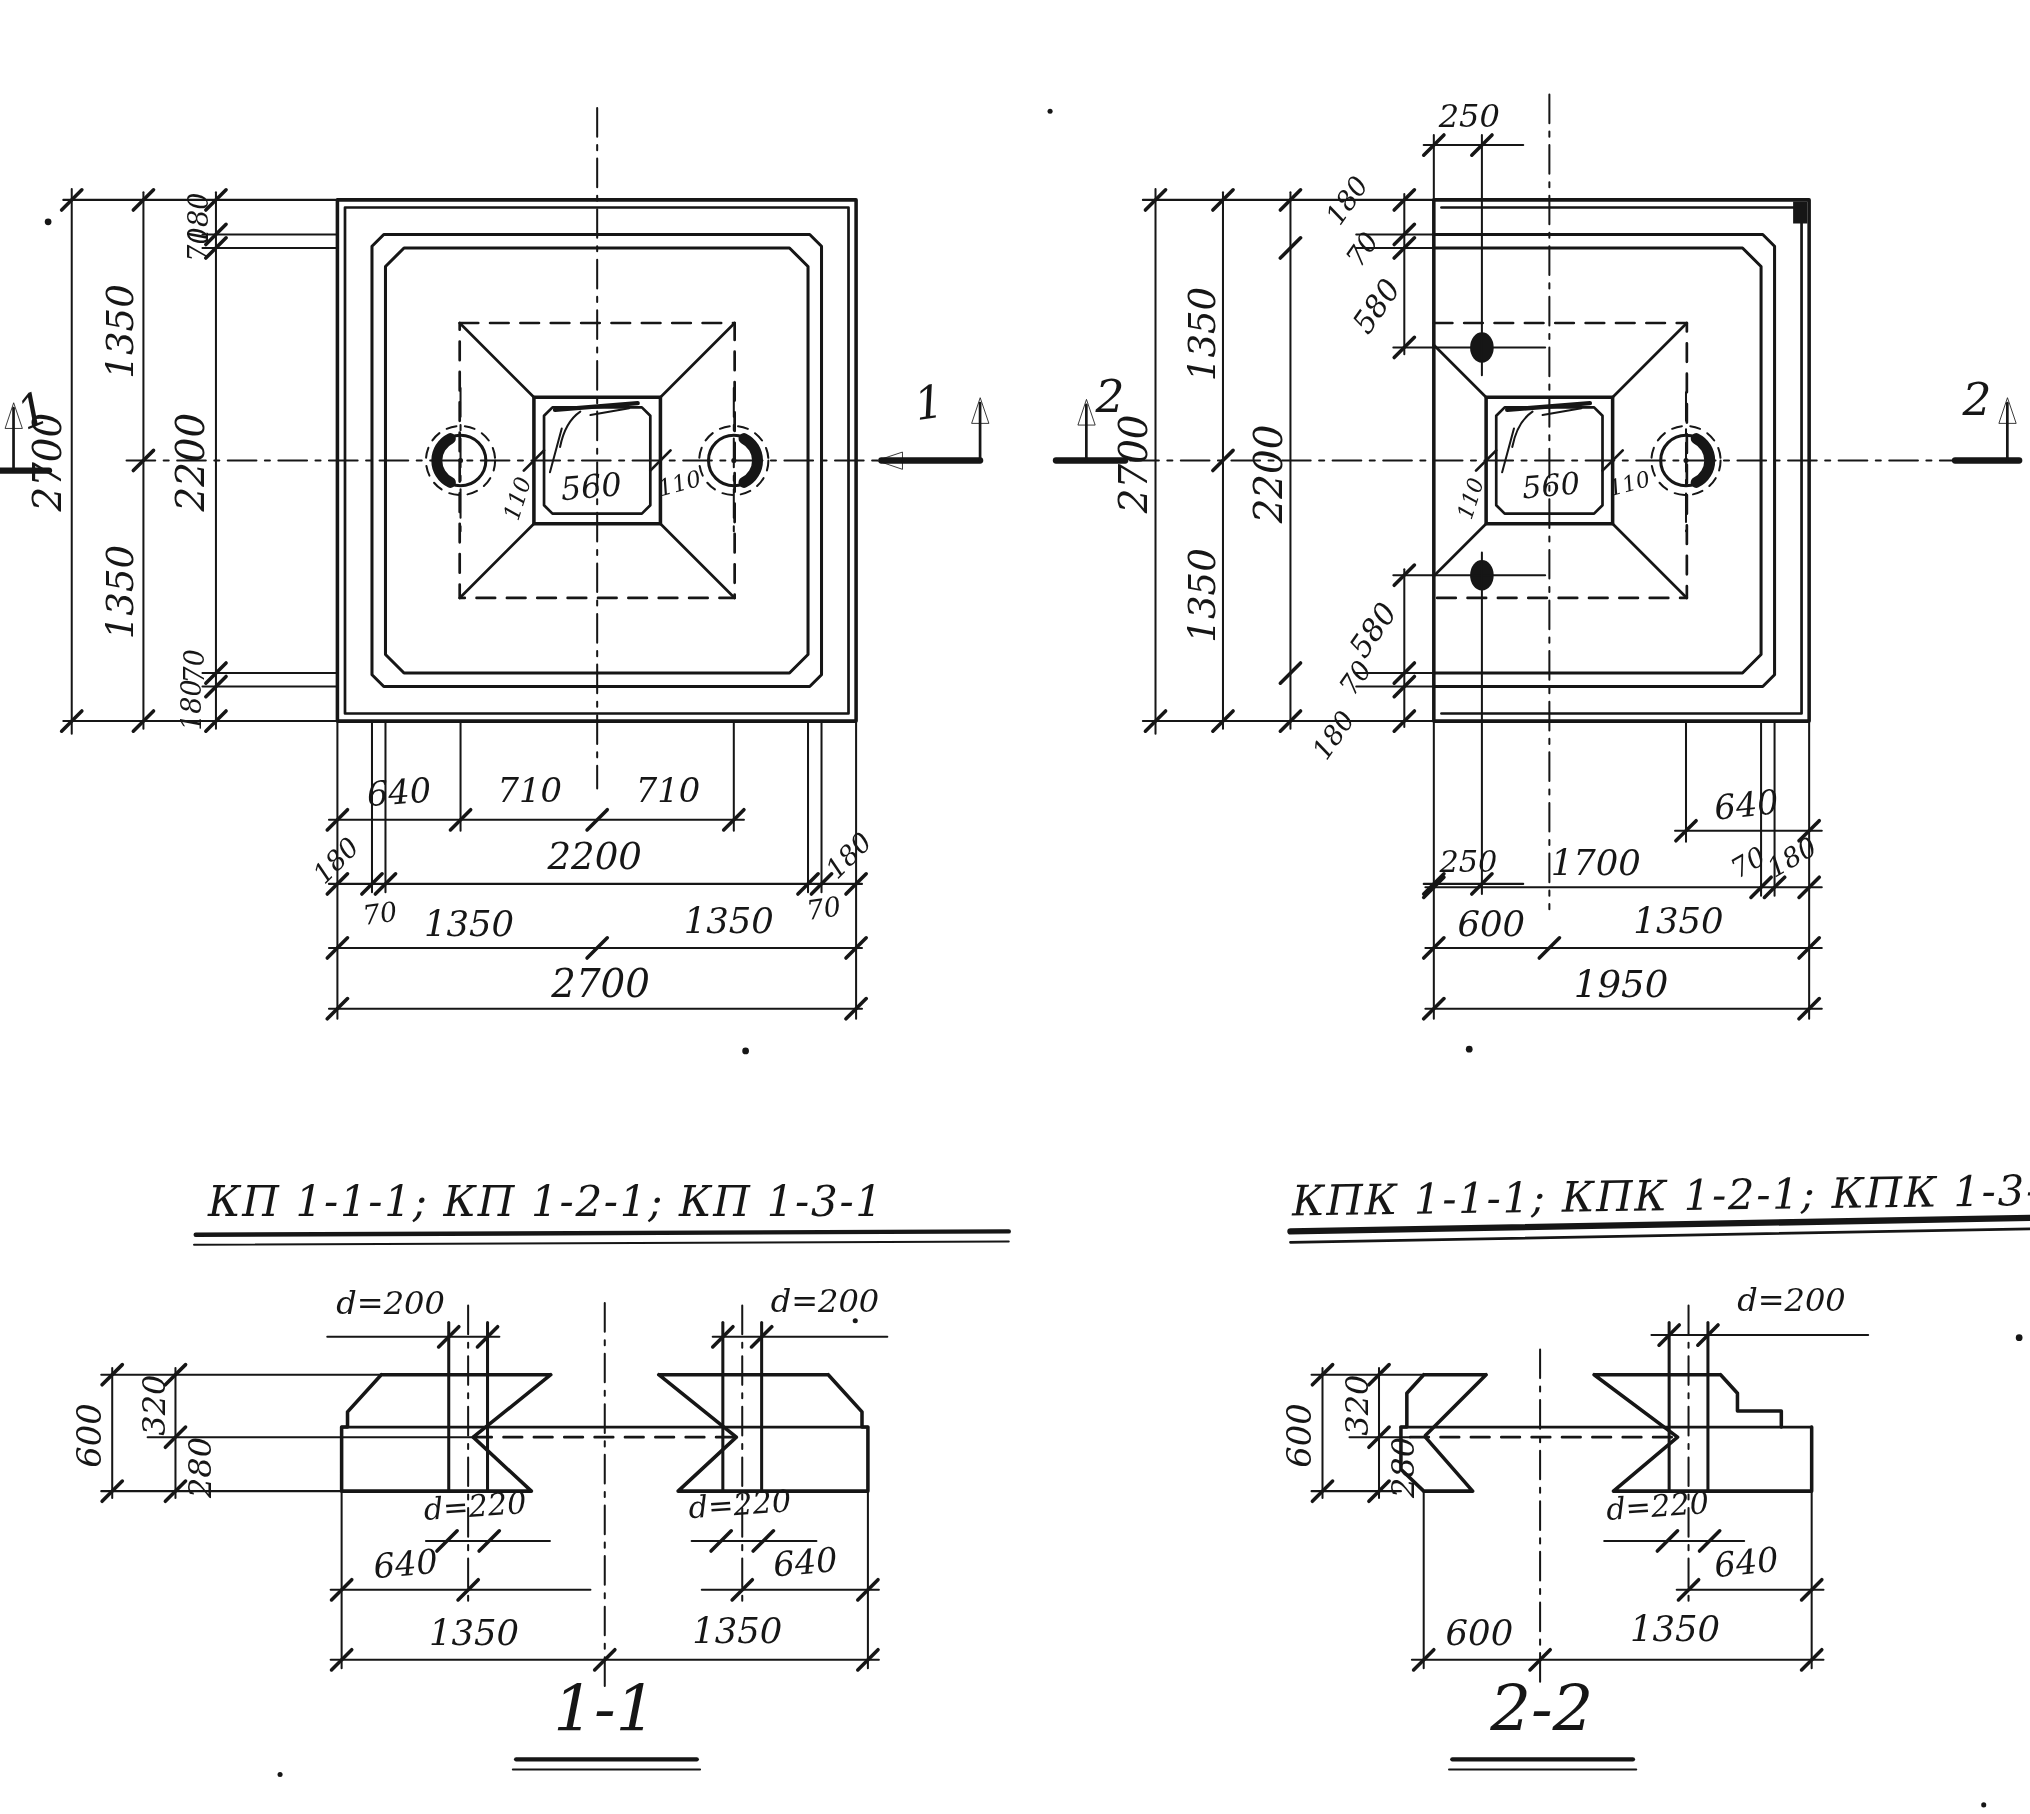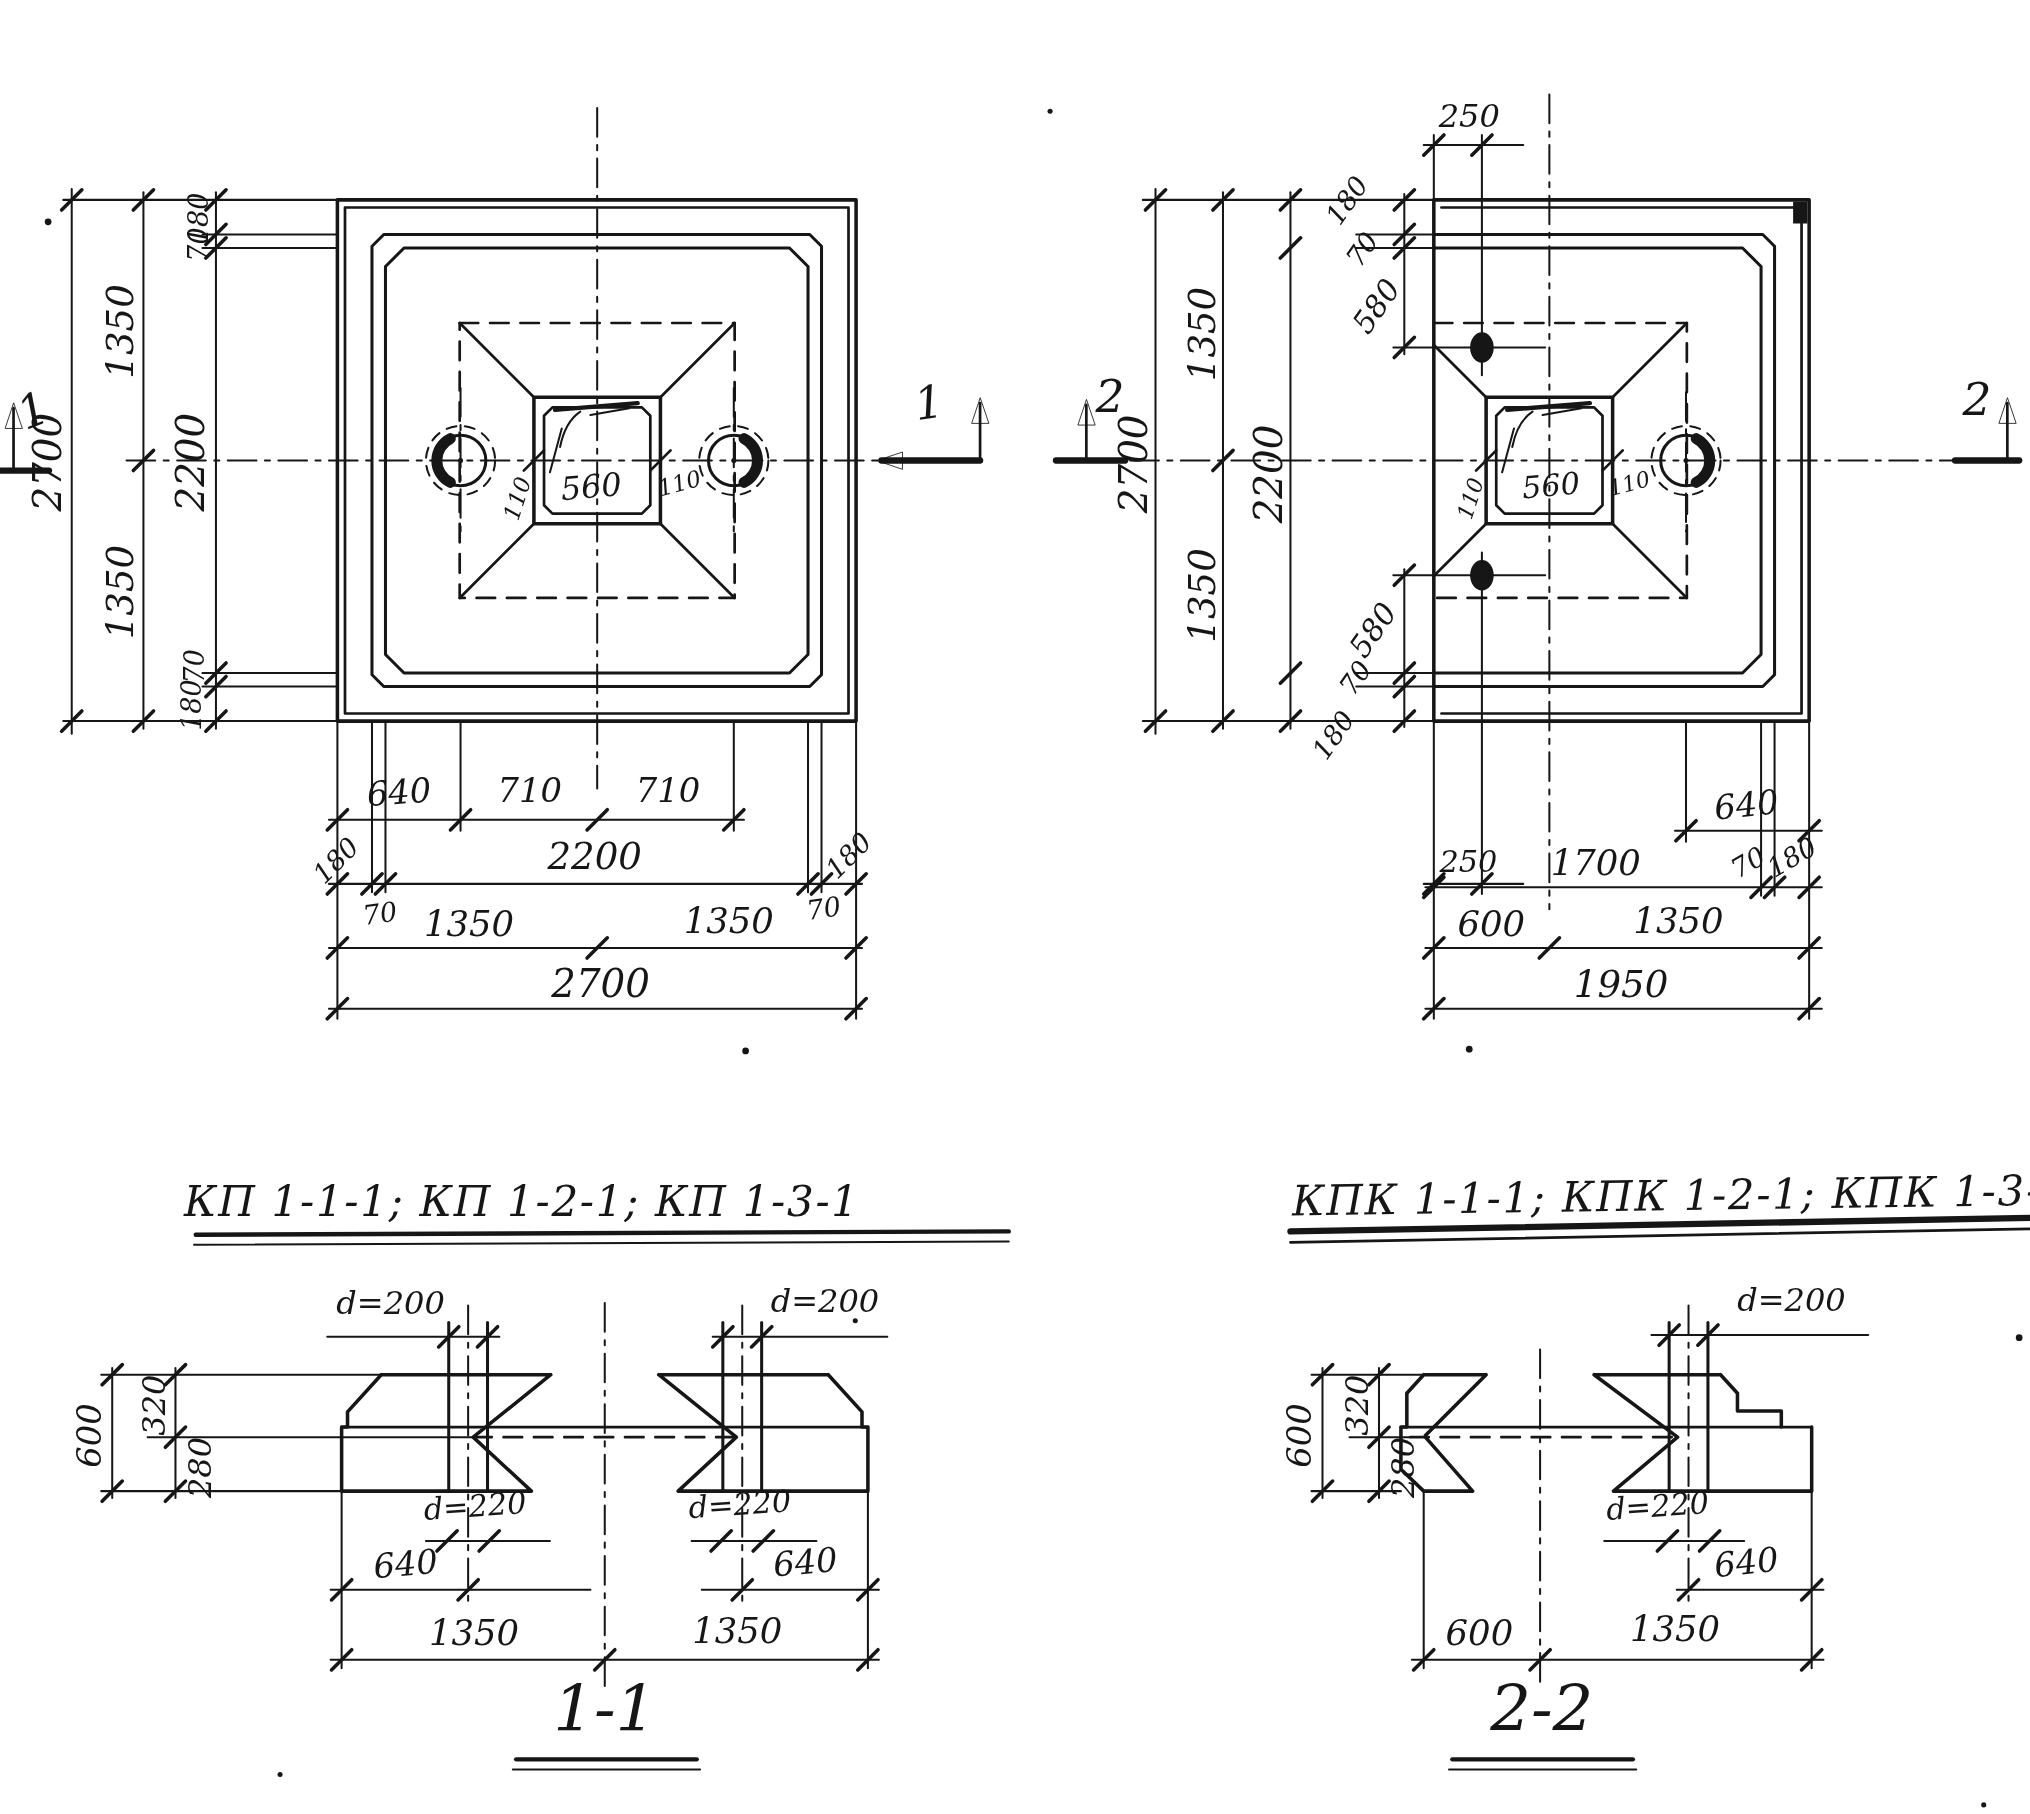--- a/index.html
+++ b/index.html
@@ -444,16 +444,16 @@
   <circle cx="1245" cy="132" r="3" class="fill"></circle>
   <circle cx="884" cy="1246" r="4" class="fill"></circle>
   <circle cx="1742" cy="1244" r="4" class="fill"></circle>
   <circle cx="2394" cy="1586" r="4" class="fill"></circle>
   <circle cx="332" cy="2104" r="3" class="fill"></circle>
   <circle cx="1014" cy="1566" r="3" class="fill"></circle>
   <circle cx="2352" cy="2140" r="3" class="fill"></circle>
 </g>
 </svg>
 
-<div class="title" style="left:184px;top:1177px;">КП 1-1-1; КП 1-2-1; КП 1-3-1</div>
+<div class="title" style="left:208px;top:1177px;">КП 1-1-1; КП 1-2-1; КП 1-3-1</div>
 <div class="title" style="left:1292px;top:1171px;transform:rotate(-0.8deg);">КПК 1-1-1; КПК 1-2-1; КПК 1-3-1</div>
 </div>
 
 
 </body></html>

